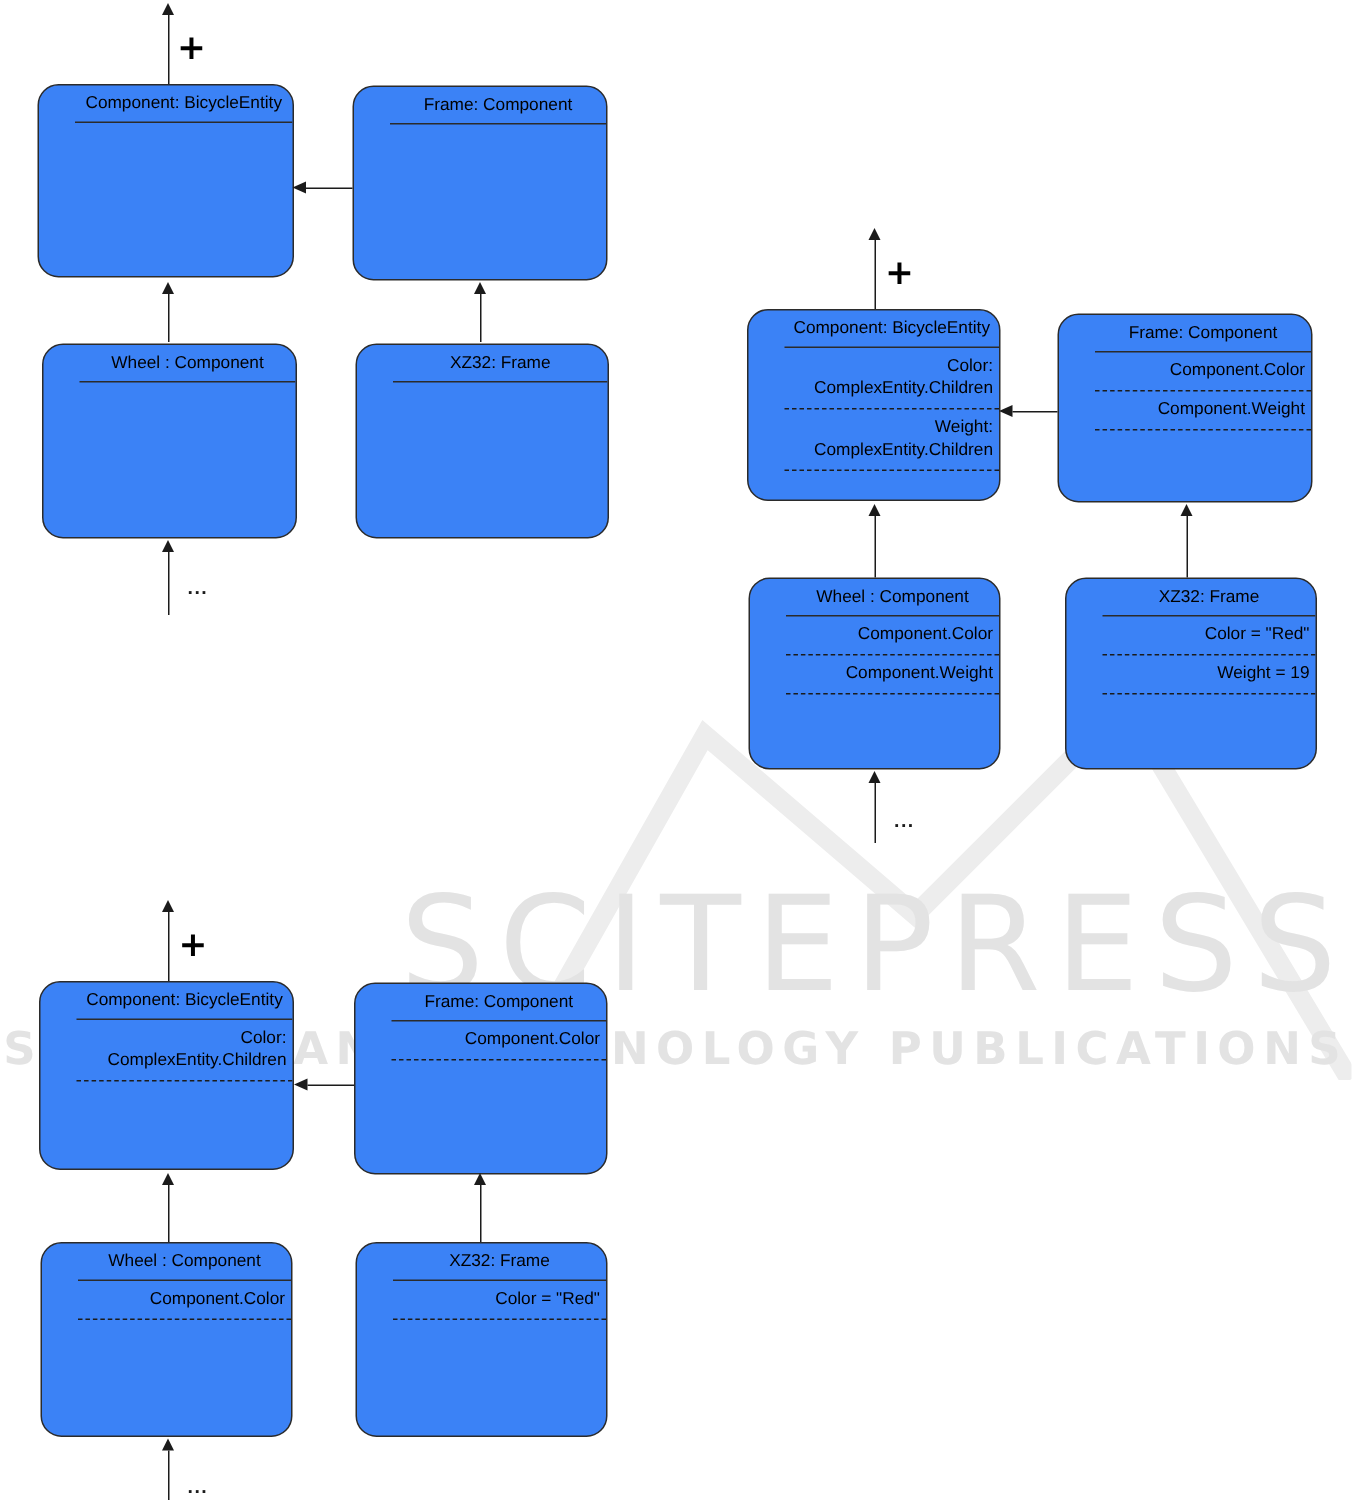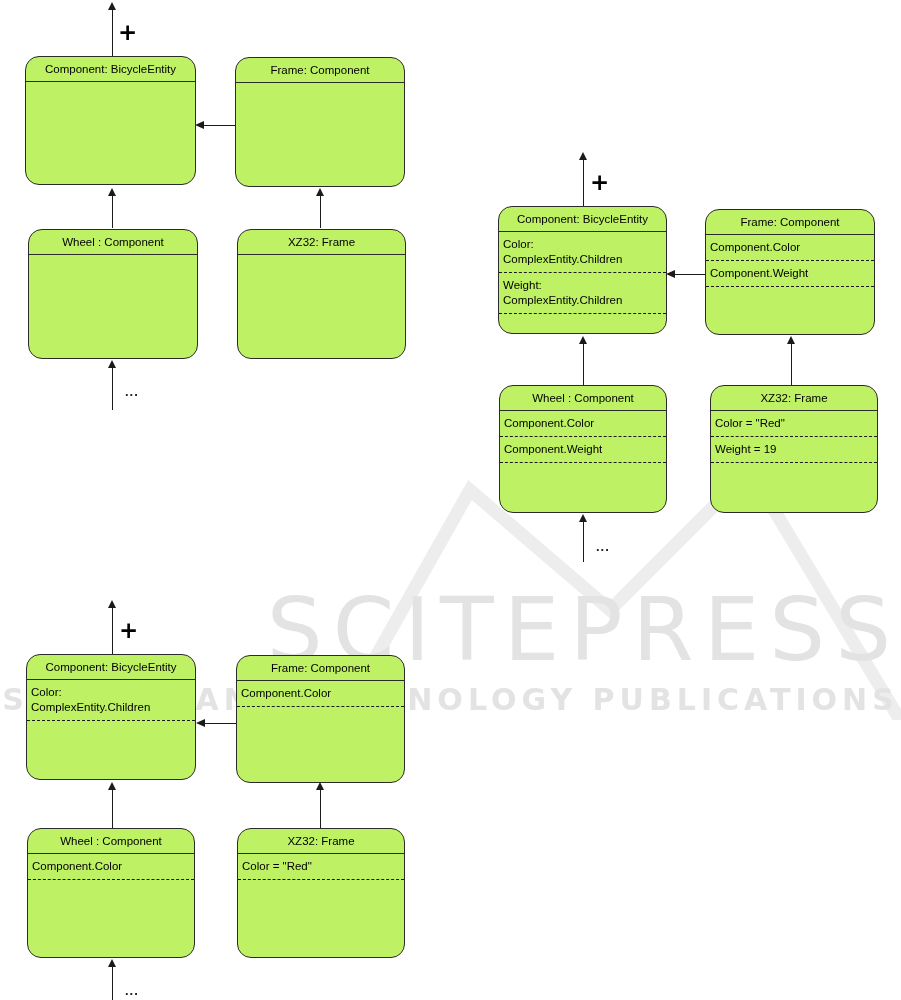--- a/index.html
+++ b/index.html
@@ -52,37 +52,38 @@
     position: absolute;
     pointer-events: none;
   }
 
   
   .uml-box {
     position: absolute;
     box-sizing: border-box;
     border: 1.3px solid #2b2b2b;
     border-radius: 14px;
-    background: #bef264;
+    background: #3b82f6;
     overflow: hidden;
+    padding-left: 24px;
   }
   .uml-title {
     box-sizing: border-box;
     width: 100%;
     text-align: center;
     font-size: 11.5px;
     line-height: 1.25;
     padding: 5px 4px 5px 4px;
     border-bottom: 1.3px solid #2b2b2b;
     white-space: nowrap;
   }
   .uml-row {
     box-sizing: border-box;
     width: 100%;
-    text-align: left;
+    text-align: right;
     font-size: 11.5px;
     line-height: 1.3;
     padding: 5px 4px 5px 4px;
     border-bottom: 1.3px dashed #1b1b1b;
     white-space: pre-line;
   }
   .uml-filler {
     flex: 1 1 auto;
   }
 

